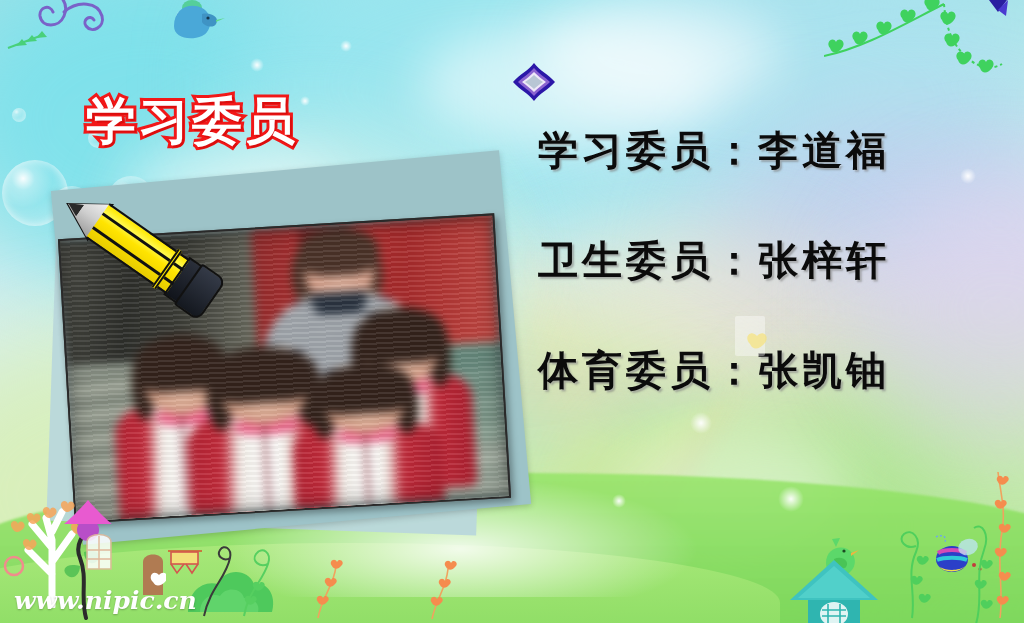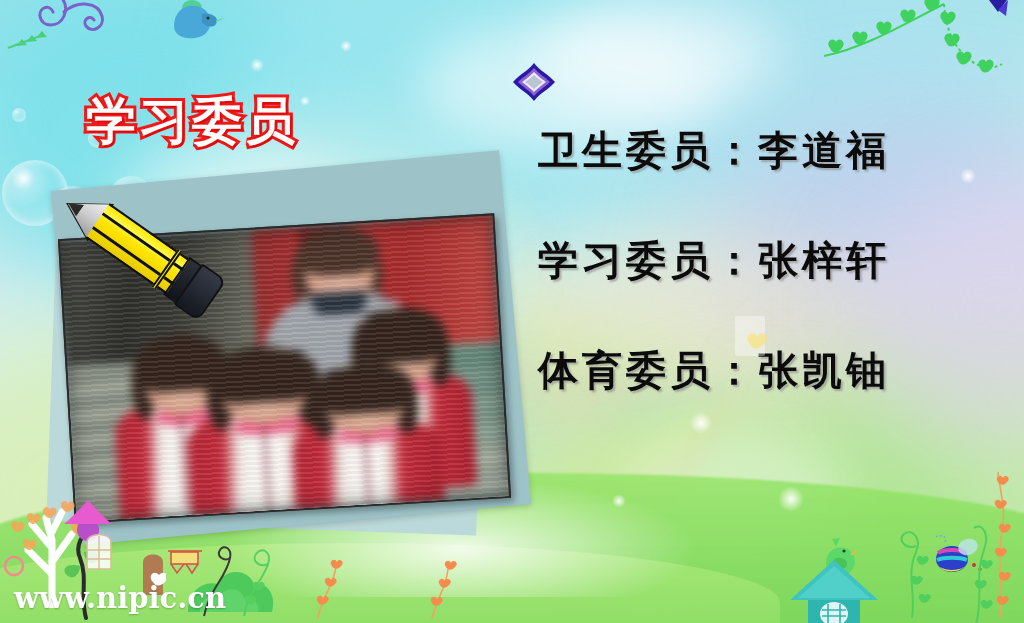--- a/index.html
+++ b/index.html
@@ -361,21 +361,21 @@
     display:flex; align-items:center; gap:10px;
   }
   #wm-cn{
     font-family:"DejaVu Sans","Liberation Sans",sans-serif;
     font-size:27px; font-weight:bold; color:#ffffff;
     letter-spacing:1px;
     text-shadow:0 1px 2px rgba(0,0,0,.25);
   }
   #wm-url{
     font-family:"DejaVu Serif","Liberation Serif",serif;
-    font-size:29px; font-weight:bold; color:#ffffff;
+    font-size:25px; font-style:italic; font-weight:bold; color:#ffffff;
     letter-spacing:0px;
     text-shadow:0 1px 2px rgba(0,0,0,.25);
   }
   #wm-right{
     position:absolute; right:4px; bottom:8px;
     padding:3px 10px;
     background:rgba(255,255,255,.32);
     font-family:"DejaVu Sans","Liberation Sans",sans-serif;
     font-size:13px; color:#ffffff;
     letter-spacing:.3px;
@@ -555,22 +555,22 @@
       <div class="pc-stripe pc-s2"></div>
       <div class="pc-band"></div>
       <div class="pc-ferrule"></div>
       <div class="pc-eraser"></div>
     </div>
   </div>
 
   <div id="title">学习委员</div>
 
   <div id="roster">
-    <div class="roster-line">卫生委员：李道福</div>
-    <div class="roster-line">学习委员：张梓轩</div>
+    <div class="roster-line">学习委员：李道福</div>
+    <div class="roster-line">卫生委员：张梓轩</div>
     <div class="roster-line">体育委员：张凯铀</div>
   </div>
 
   <svg class="deco tag-card" viewBox="0 0 34 46">
     <rect x="2" y="4" width="30" height="40" rx="2" fill="#ffffff" opacity=".4"></rect>
     <path d="M17 32 c-7-7 1-15 7-8 6-7 14 1 7 8 -4 4 -10 8 -14 0z" fill="#f6e27a" opacity=".7"></path>
   </svg>
 
   <svg class="deco tree" viewBox="0 0 120 120">
     <path d="M50 118 L50 52 L44 30 M50 60 L30 36 M50 74 L70 46 M50 44 L60 24 M50 86 L26 62" stroke="#ffffff" stroke-width="7" fill="none" stroke-linecap="round"></path>

